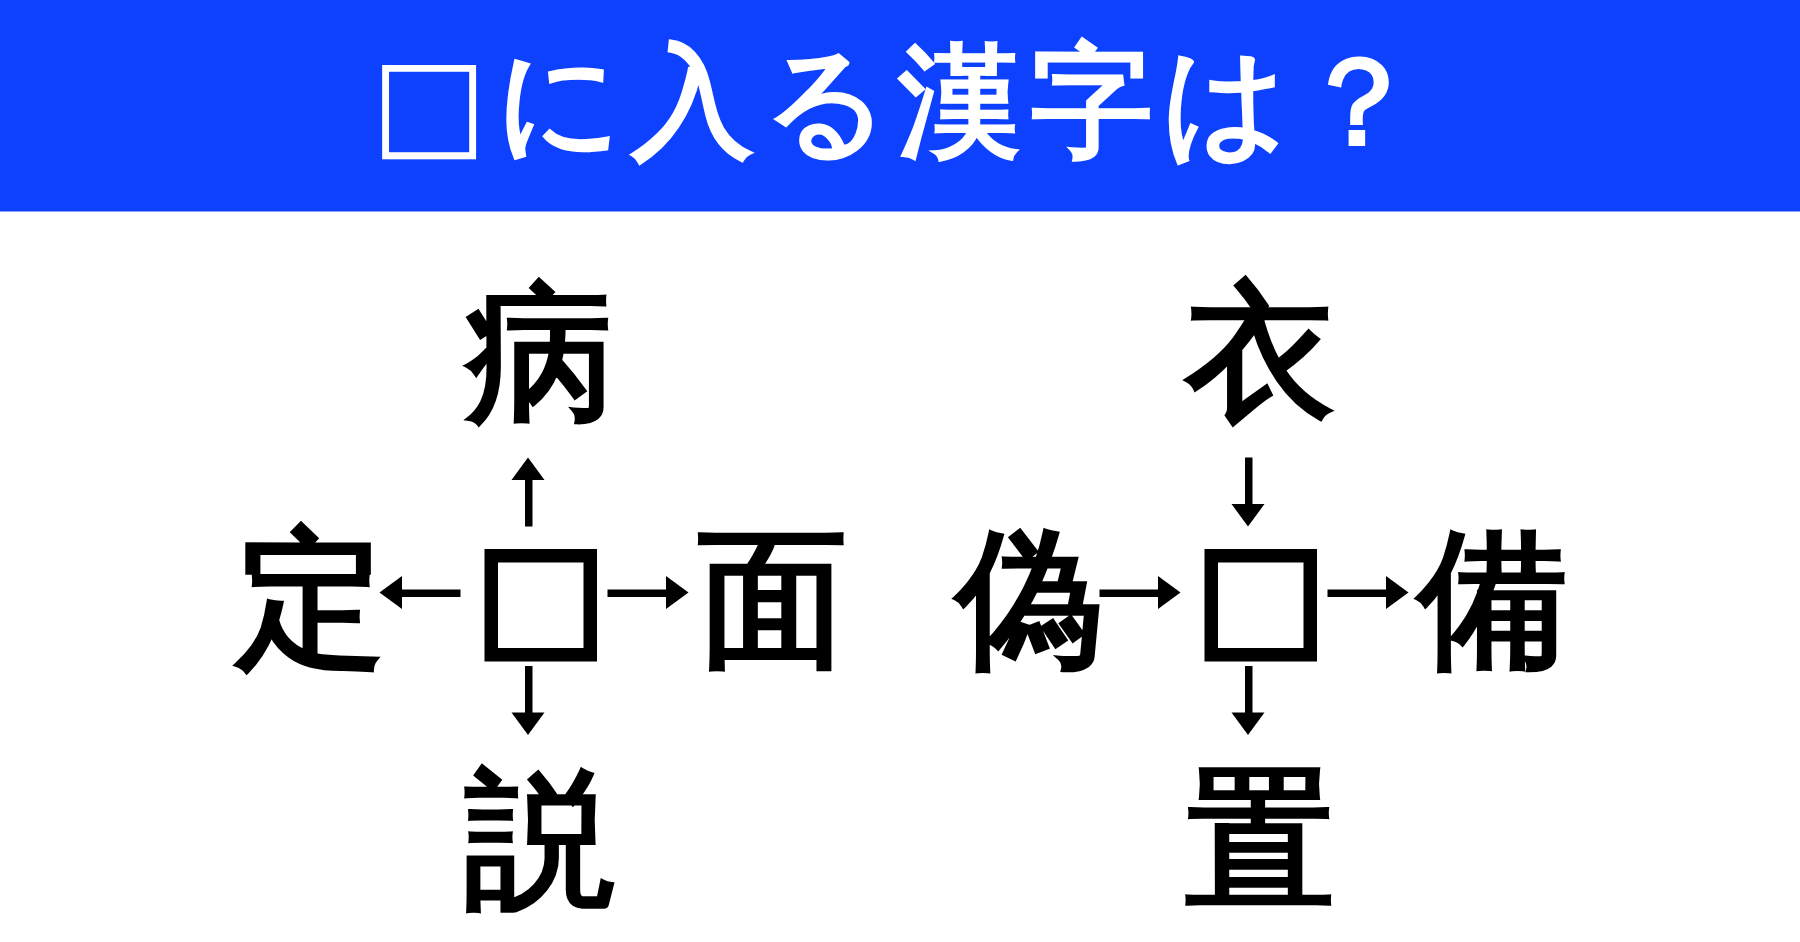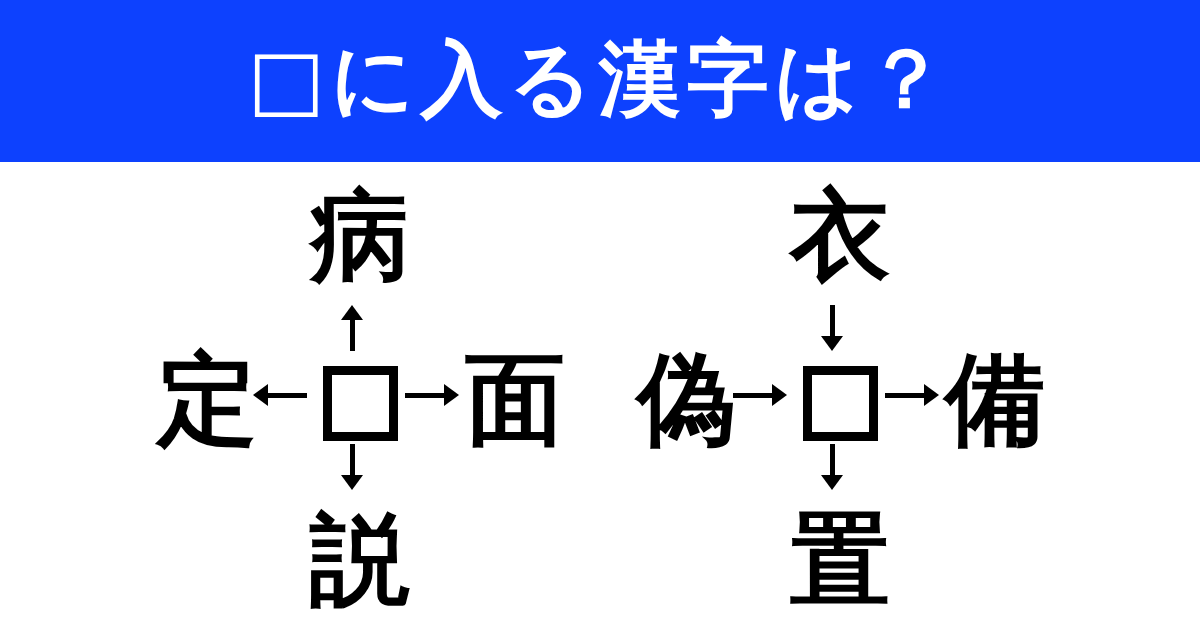--- a/index.html
+++ b/index.html
@@ -21,21 +21,21 @@
     height: 628px;
     background: #ffffff;
   }
 
   
   .header-bar {
     position: absolute;
     left: 0;
     top: 0;
     width: 1200px;
-    height: 162px;
+    height: 141px;
     background: #0d41fe;
     display: flex;
     align-items: center;
     justify-content: center;
   }
   .header-title {
     color: #ffffff;
     font-family: "DejaVu Sans", "Liberation Sans", sans-serif;
     font-size: 82px;
     font-weight: 700;

